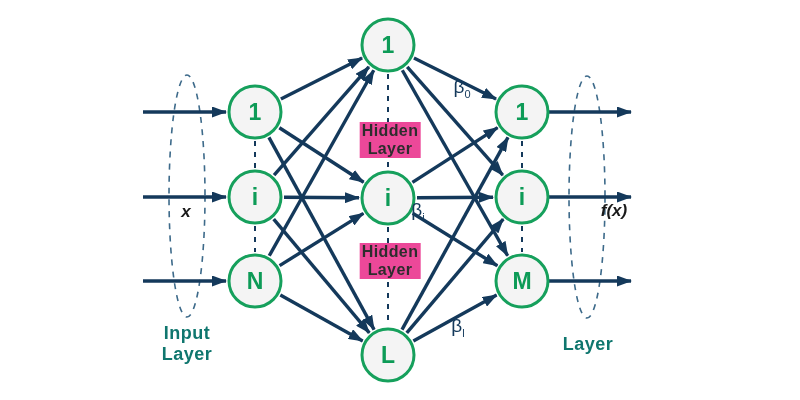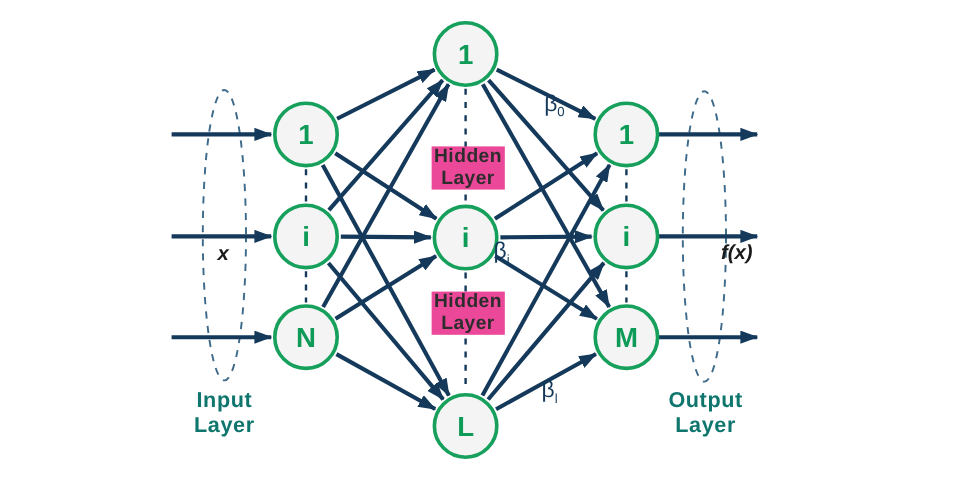--- a/index.html
+++ b/index.html
@@ -89,21 +89,20 @@
     <div>Hidden</div>
     <div>Layer</div>
   </div>
 
   <div class="ovl layer-caption" style="left:187px;top:344px;">
     <div>Input</div>
     <div>Layer</div>
   </div>
 
   <div class="ovl layer-caption" style="left:588px;top:344px;">
-    <div>Output</div>
     <div>Layer</div>
   </div>
 
   <div class="ovl io-math" style="left:186px;top:212px;">x</div>
   <div class="ovl io-math" style="left:614px;top:211px;">f(x)</div>
 
   <div class="ovl beta" style="left:462px;top:88px;"><span>β</span><sub>0</sub></div>
   <div class="ovl beta" style="left:418px;top:211px;"><span>β</span><sub>i</sub></div>
   <div class="ovl beta" style="left:458px;top:287px;margin-top:40px;"><span>β</span><sub>l</sub></div>
 </div>

